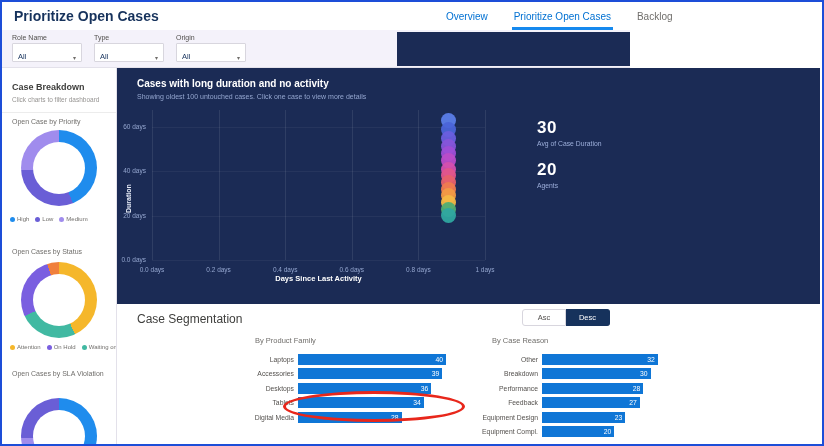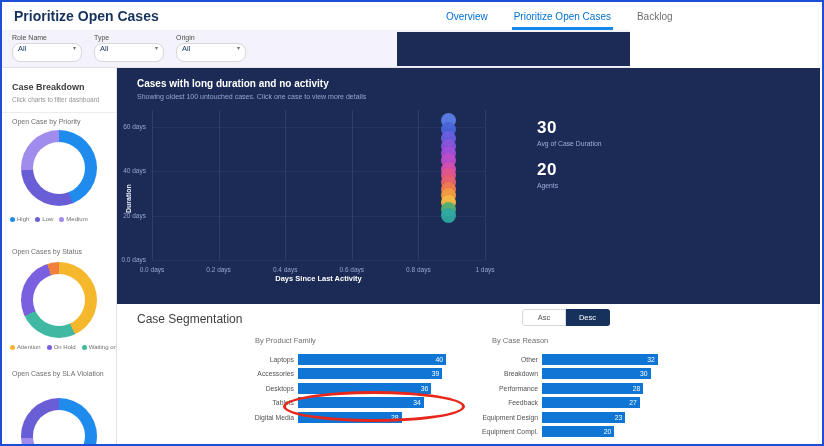--- a/index.html
+++ b/index.html
@@ -11,21 +11,21 @@
   .page-title{position:absolute;left:12px;top:6px;font-size:14px;font-weight:600;color:#16325c}
   .tab-bar{position:absolute;left:442px;top:0;height:28px;display:flex;gap:22px;align-items:stretch}
   .tab{display:flex;align-items:center;font-size:10px;color:#0070d2;cursor:pointer;padding:0 2px}
   .tab.active{box-shadow:inset 0 -3px 0 #1589ee}
   .tab.muted{color:#706e6b}
 
   
   .filter-bar{position:absolute;left:0;top:28px;width:628px;height:38px;background:#f4f2fa;display:flex;gap:12px;padding:4px 0 0 10px;border-bottom:1px solid #e3e1ea}
   .filter-group{width:70px}
   .filter-label{font-size:7px;color:#514f4d;margin-bottom:2px}
-  .filter-select{height:19px;background:#fff;border:1px solid #d8d6de;border-radius:8px;display:flex;align-items:flex-start;justify-content:space-between;padding:0 5px;font-size:7.5px;color:#16325c;cursor:pointer}
+  .filter-select{height:19px;background:#fff;border:1px solid #d8d6de;border-radius:1px;display:flex;align-items:flex-end;justify-content:space-between;padding:0 5px;font-size:7.5px;color:#16325c;cursor:pointer}
   .chevron{font-size:6px;color:#706e6b}
   .header-dark-panel{position:absolute;left:395px;top:30px;width:233px;height:34px;background:#1b2b55}
 
   
   .sidebar{position:absolute;left:0;top:66px;width:115px;height:380px;background:#fff;border-right:1px solid #e3e1ea;overflow:hidden}
   .sb-title{position:absolute;left:10px;top:14px;font-size:9px;font-weight:700;color:#3e3e3c}
   .sb-sub{position:absolute;left:10px;top:28px;font-size:6.5px;color:#969492;width:98px}
   .sb-divider{position:absolute;left:0;top:44px;width:100%;height:1px;background:#ececec}
   .sb-chart-title{position:absolute;left:10px;font-size:7px;color:#706e6b;white-space:nowrap}
   .t0{top:50px}.t1{top:180px}.t2{top:302px}

